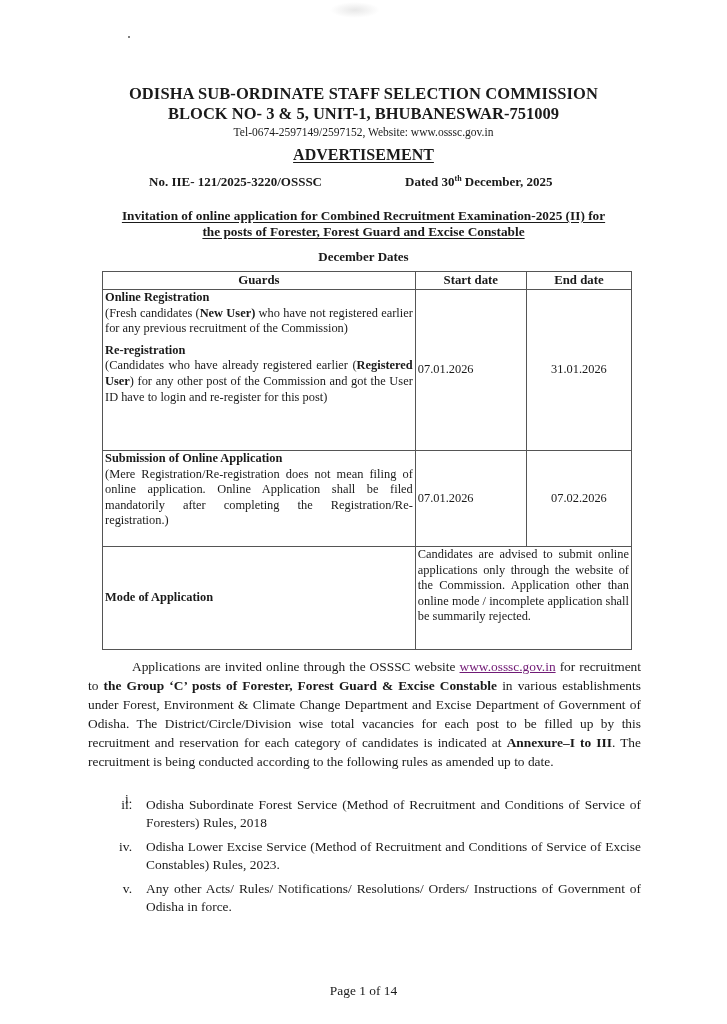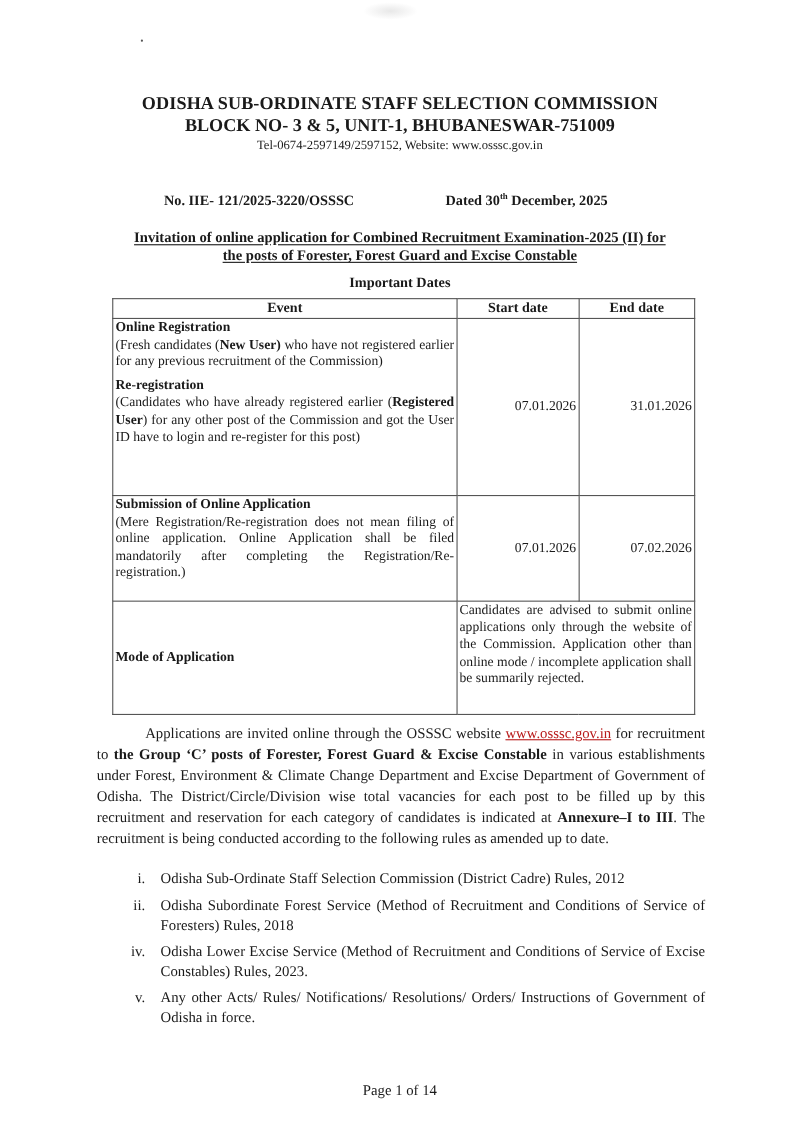--- a/index.html
+++ b/index.html
@@ -24,63 +24,64 @@
   .inv span { text-decoration: underline; text-underline-offset: 2px; text-align: center; }
   .imp { top: 249px; font-size: 13px; font-weight: bold; line-height: 16px; }
 
   table.dates {
     position: absolute; left: 102px; top: 271px; width: 530px;
     border-collapse: collapse; font-size: 12.4px; line-height: 15.6px;
   }
   table.dates td, table.dates th { border: 1px solid #555; padding: 0 2px; vertical-align: top; }
   table.dates th { font-weight: bold; text-align: center; height: 17px; line-height: 17px; font-size: 12.8px; }
   .c1 { width: 312px; text-align: justify; }
-  .c2 { width: 107px; text-align: right; vertical-align: middle !important; }
-  .c3 { width: 101px; text-align: right; vertical-align: middle !important; }
+  .c2 { width: 107px; text-align: left; vertical-align: middle !important; }
+  .c3 { width: 101px; text-align: center; vertical-align: middle !important; }
   .ev-title { font-weight: bold; display: block; }
   .gap { display: block; height: 6px; }
   .row1 td.c1 { height: 160px; }
   .row2 td.c1 { height: 95px; }
   .row3 td { height: 102px; }
   .mode-label { vertical-align: middle !important; font-weight: bold; }
   .mode-text { text-align: justify; }
 
   .para { position: absolute; left: 88px; top: 657px; width: 553px; font-size: 13.4px; line-height: 19px; text-align: justify; }
   .para .ind { display: inline-block; width: 44px; }
-  .para a { color: #b91c1c; text-decoration: underline; }
+  .para a { color: #701a75; text-decoration: underline; }
   .list { position: absolute; left: 88px; top: 790px; width: 553px; font-size: 13.4px; line-height: 18px; }
   .li { position: relative; padding-left: 58px; margin-bottom: 6px; text-align: justify; }
   .li .num { position: absolute; left: 0; width: 44px; text-align: right; }
   .footer { top: 983px; font-size: 13.4px; }
 </style>
 </head>
 <body>
 
 <div class="page">
   <div class="smudge"></div>
   <div class="stray-dot"></div>
 
   <div class="center h1">ODISHA SUB-ORDINATE STAFF SELECTION COMMISSION</div>
   <div class="center h2">BLOCK NO- 3 &amp; 5, UNIT-1, BHUBANESWAR-751009</div>
   <div class="center h3">Tel-0674-2597149/2597152, Website: www.osssc.gov.in</div>
+  <div class="center adv"><span>ADVERTISEMENT</span></div>
 
   <div class="refno">No. IIE- 121/2025-3220/OSSSC</div>
   <div class="dated"><span>Dated 30</span><sup>th</sup><span> December, 2025</span></div>
 
   <div class="center inv">
     <span>Invitation of online application for Combined Recruitment Examination-2025 (II) for</span><br>
     <span>the posts of Forester, Forest Guard and Excise Constable</span>
   </div>
 
-  <div class="center imp">Important Dates</div>
+  <div class="center imp">December Dates</div>
 
   <table class="dates">
     <tbody>
         <tr>
-      <th class="c1">Event</th>
+      <th class="c1">Guards</th>
       <th class="c2">Start date</th>
       <th class="c3">End date</th>
     </tr>
     <tr class="row1">
       <td class="c1">
         <span class="ev-title">Online Registration</span>
         <span><span>(Fresh candidates (</span><b>New User)</b><span> who have not registered earlier for any previous recruitment of the Commission)</span></span>
         <span class="gap"></span>
         <span class="ev-title">Re-registration</span>
         <span><span>(Candidates who have already registered earlier (</span><b>Registered User</b><span>) for any other post of the Commission and got the User ID have to login and re-register for this post)</span></span>
@@ -99,20 +100,20 @@
     <tr class="row3">
       <td class="c1 mode-label">Mode of Application</td>
       <td colspan="2" class="mode-text">Candidates are advised to submit online applications only through the website of the Commission. Application other than online mode / incomplete application shall be summarily rejected.</td>
     </tr>
   </tbody>
     </table>
 
   <div class="para"><span class="ind"></span><span>Applications are invited online through the OSSSC website </span><a>www.osssc.gov.in</a><span> for recruitment to </span><b>the Group ‘C’ posts of Forester, Forest Guard &amp; Excise Constable</b><span> in various establishments under Forest, Environment &amp; Climate Change Department and Excise Department of Government of Odisha. The District/Circle/Division wise total vacancies for each post to be filled up by this recruitment and reservation for each category of candidates is indicated at </span><b>Annexure–I to III</b><span>. The recruitment is being conducted according to the following rules as amended up to date.</span></div>
 
   <div class="list">
-    <div class="li"><span class="num">i.</span><span>Odisha Sub-Ordinate Staff Selection Commission (District Cadre) Rules, 2012</span></div>
+    <div class="li"><span class="num">i.</span></div>
     <div class="li"><span class="num">ii.</span><span>Odisha Subordinate Forest Service (Method of Recruitment and Conditions of Service of Foresters) Rules, 2018</span></div>
     <div class="li"><span class="num">iv.</span><span>Odisha Lower Excise Service (Method of Recruitment and Conditions of Service of Excise Constables) Rules, 2023.</span></div>
     <div class="li"><span class="num">v.</span><span>Any other Acts/ Rules/ Notifications/ Resolutions/ Orders/ Instructions of Government of Odisha in force.</span></div>
   </div>
 
   <div class="center footer">Page 1 of 14</div>
 </div>
 
 </body></html>

